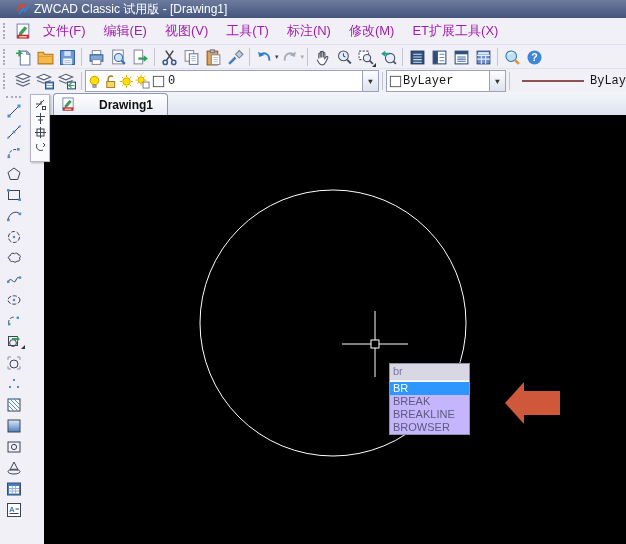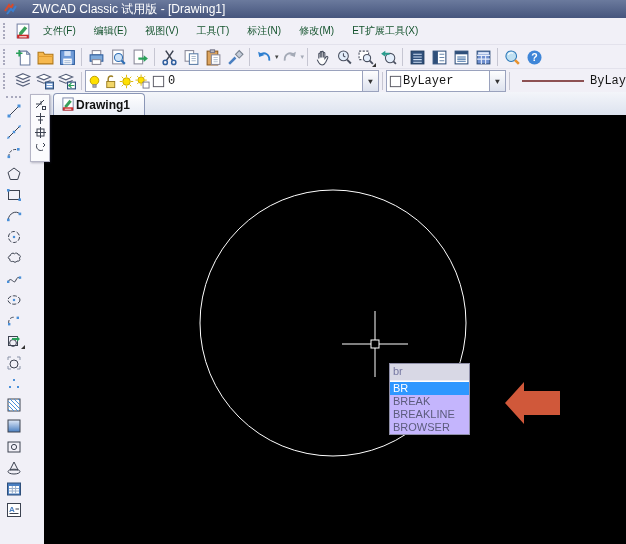--- a/index.html
+++ b/index.html
@@ -1,25 +1,25 @@
 <!DOCTYPE html>
 <html><head>
 <meta charset="utf-8">
 <style>
   html,body{margin:0;padding:0}
   .window{position:relative;width:626px;height:544px;overflow:hidden;background:#f1f0f7;
           font-family:"Liberation Sans","DejaVu Sans",sans-serif;user-select:none}
   
   .titlebar{position:absolute;top:0;left:0;right:0;height:18px;
             background:linear-gradient(#6b7a9d,#46557d);color:#fff;
-            display:flex;align-items:center;gap:15px;padding-left:4px;font-size:12px;
+            display:flex;align-items:center;gap:5px;padding-left:16px;font-size:12px;
             border-bottom:1px solid #303c5c}
   
   .menubar{position:absolute;top:18px;left:0;right:0;height:26px;background:#f1f0f7;
-           display:flex;align-items:center;font-size:10px;color:#14532d;white-space:nowrap}
+           display:flex;align-items:center;font-size:13px;color:#a21caf;white-space:nowrap}
   .menubar .mitem{padding:4px 9px}
   
   .toolbar{position:absolute;left:0;right:0;height:24px;background:#f1f0f7;
            display:flex;align-items:center}
   .row1{top:44px;border-top:1px solid #e3e2ec}
   .row2{top:68px;border-top:1px solid #e3e2ec}
   .tbtn{width:22px;height:22px;display:flex;align-items:center;justify-content:center;position:relative;flex:none}
   .sep{width:1px;height:18px;background:#c6c6d2;margin:0 3px;flex:none}
   .grip{width:2px;height:16px;border-left:2px dotted #a9a9bd;margin:0 5px 0 3px;flex:none}
   .mini-caret{font-size:7px;color:#444;margin-left:0;flex:none}
@@ -30,21 +30,21 @@
          border:1px solid #9aa2bd;font:12px "Liberation Mono","DejaVu Sans Mono",monospace;
          color:#151515;flex:none;overflow:hidden}
   .caret{width:15px;height:100%;margin-left:auto;flex:none;
          background:linear-gradient(#fdfdfe,#dde2ee);border-left:1px solid #9aa2bd;
          display:flex;align-items:center;justify-content:center;font-size:8px;color:#333}
   .lc-ic{width:16px;height:16px;flex:none;display:flex;align-items:center;justify-content:center}
   
   .tabbar{position:absolute;top:92px;left:44px;right:0;height:23px;
           background:linear-gradient(#f3f5fa,#dde3ef);border-bottom:1px solid #8f9ab8;
           display:flex;align-items:flex-end}
-  .tab{display:flex;align-items:center;gap:0;height:21px;padding:0 14px 0 7px;margin-left:9px;
+  .tab{display:flex;align-items:center;gap:23px;height:21px;padding:0 14px 0 7px;margin-left:9px;
        background:linear-gradient(#ffffff,#e9edf6);border:1px solid #8a96b6;border-bottom:none;
        border-radius:4px 4px 0 0;font-weight:bold;font-size:12px;color:#111}
   
   .drawbar{position:absolute;top:92px;left:0;width:44px;bottom:0;background:#f1f0f7;
            display:flex;flex-direction:column;align-items:flex-start}
   .hgrip{height:2px;width:15px;border-top:2px dotted #a9a9bd;margin:4px 0 3px 6px}
   .dtool{width:24px;height:16px;margin:0 0 5px 2px;display:flex;align-items:center;justify-content:center;position:relative;flex:none}
   
   .mini{position:absolute;left:30px;top:94px;width:18px;height:63px;background:#fbfbfd;
         border:1px solid #b5b5c6;box-shadow:1px 1px 2px rgba(40,40,70,.3);z-index:6;

